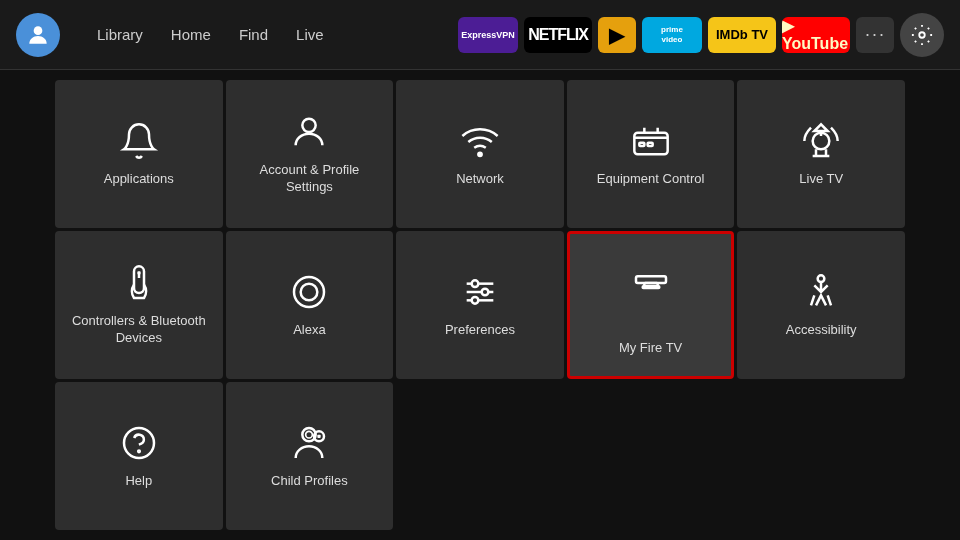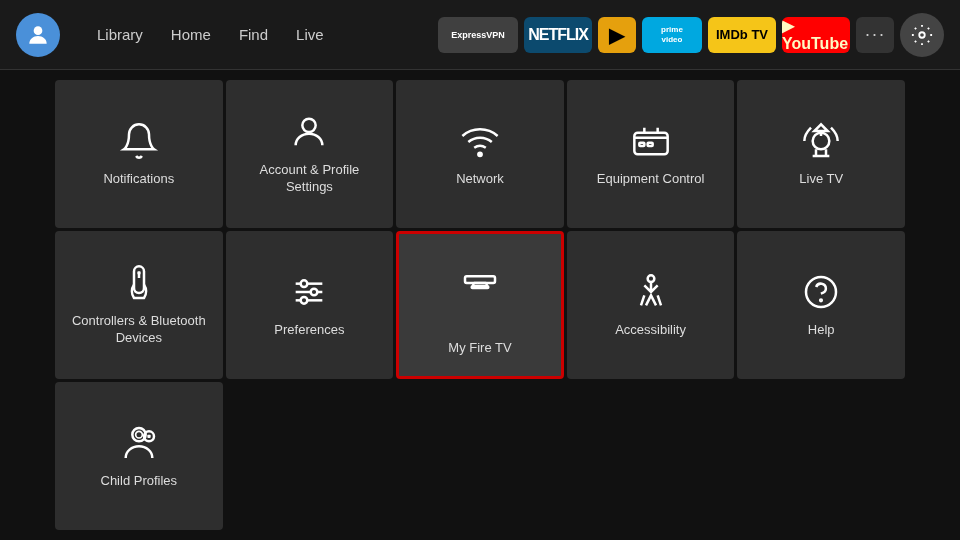--- a/index.html
+++ b/index.html
@@ -57,22 +57,22 @@
       height: 36px;
       border-radius: 6px;
       overflow: hidden;
       display: flex;
       align-items: center;
       justify-content: center;
       font-size: 11px;
       font-weight: 900;
       cursor: pointer;
     }
-    .app-expressvpn { background: #404040; color: white; width: 80px; font-size: 9px; text-align: center; padding: 2px; }
-    .app-netflix { background: #0c4a6e; color: white; width: 68px; font-size: 16px; font-weight: 900; letter-spacing: -1px; }
+    .app-expressvpn { background: #4c1d95; color: white; width: 60px; font-size: 9px; text-align: center; padding: 2px; }
+    .app-netflix { background: #000000; color: white; width: 68px; font-size: 16px; font-weight: 900; letter-spacing: -1px; }
     .app-plex { background: #e5a00d; color: black; width: 38px; font-size: 18px; }
     .app-prime { background: #00a8e0; color: white; width: 60px; font-size: 8px; text-align: center; padding: 2px; }
     .app-imdb { background: #f5c518; color: black; width: 68px; font-size: 13px; font-weight: 900; }
     .app-youtube { background: #ff0000; color: #fef9c3; width: 68px; font-size: 16px; font-weight: 700; }
     .more-btn {
       width: 38px;
       height: 36px;
       background: #333;
       border-radius: 6px;
       display: flex;
@@ -169,21 +169,21 @@
   </div>
 </div>
 
 <div class="settings-grid">
 
   <div class="grid-item">
     <svg viewBox="0 0 24 24">
         <path d="M18 8a6 6 0 00-12 0c0 7-3 9-3 9h18s-3-2-3-9"></path>
         <path d="M13.73 21a2 2 0 01-3.46 0"></path>
       </svg>
-    <span class="grid-item-label">Notifications</span>
+    <span class="grid-item-label">Applications</span>
   </div>
 
   <div class="grid-item">
     <svg viewBox="0 0 24 24">
         <circle cx="12" cy="8" r="4"></circle>
         <path d="M4 20c0-4 3.6-7 8-7s8 3 8 7"></path>
       </svg>
     <span class="grid-item-label">Account &amp; Profile Settings</span>
   </div>
 
@@ -222,20 +222,27 @@
 
   <div class="grid-item">
     <svg viewBox="0 0 24 24">
         <rect x="9" y="2" width="6" height="16" rx="3"></rect>
         <path d="M9 13a7 7 0 000 8h6a7 7 0 000-8"></path>
         <path d="M11 6h2M12 5v4"></path>
       </svg>
     <span class="grid-item-label">Controllers &amp; Bluetooth Devices</span>
   </div>
 
+  <div class="grid-item">
+    <svg viewBox="0 0 24 24">
+        <circle cx="12" cy="12" r="9" stroke-width="1.5"></circle>
+        <circle cx="12" cy="12" r="5" stroke-width="1.5"></circle>
+      </svg>
+    <span class="grid-item-label">Alexa</span>
+  </div>
 
   <div class="grid-item">
     <svg viewBox="0 0 24 24">
         <line x1="4" y1="7" x2="20" y2="7"></line>
         <line x1="4" y1="12" x2="20" y2="12"></line>
         <line x1="4" y1="17" x2="20" y2="17"></line>
         <circle cx="9" cy="7" r="2" fill="#2e2e2e"></circle>
         <circle cx="15" cy="12" r="2" fill="#2e2e2e"></circle>
         <circle cx="9" cy="17" r="2" fill="#2e2e2e"></circle>
       </svg>

